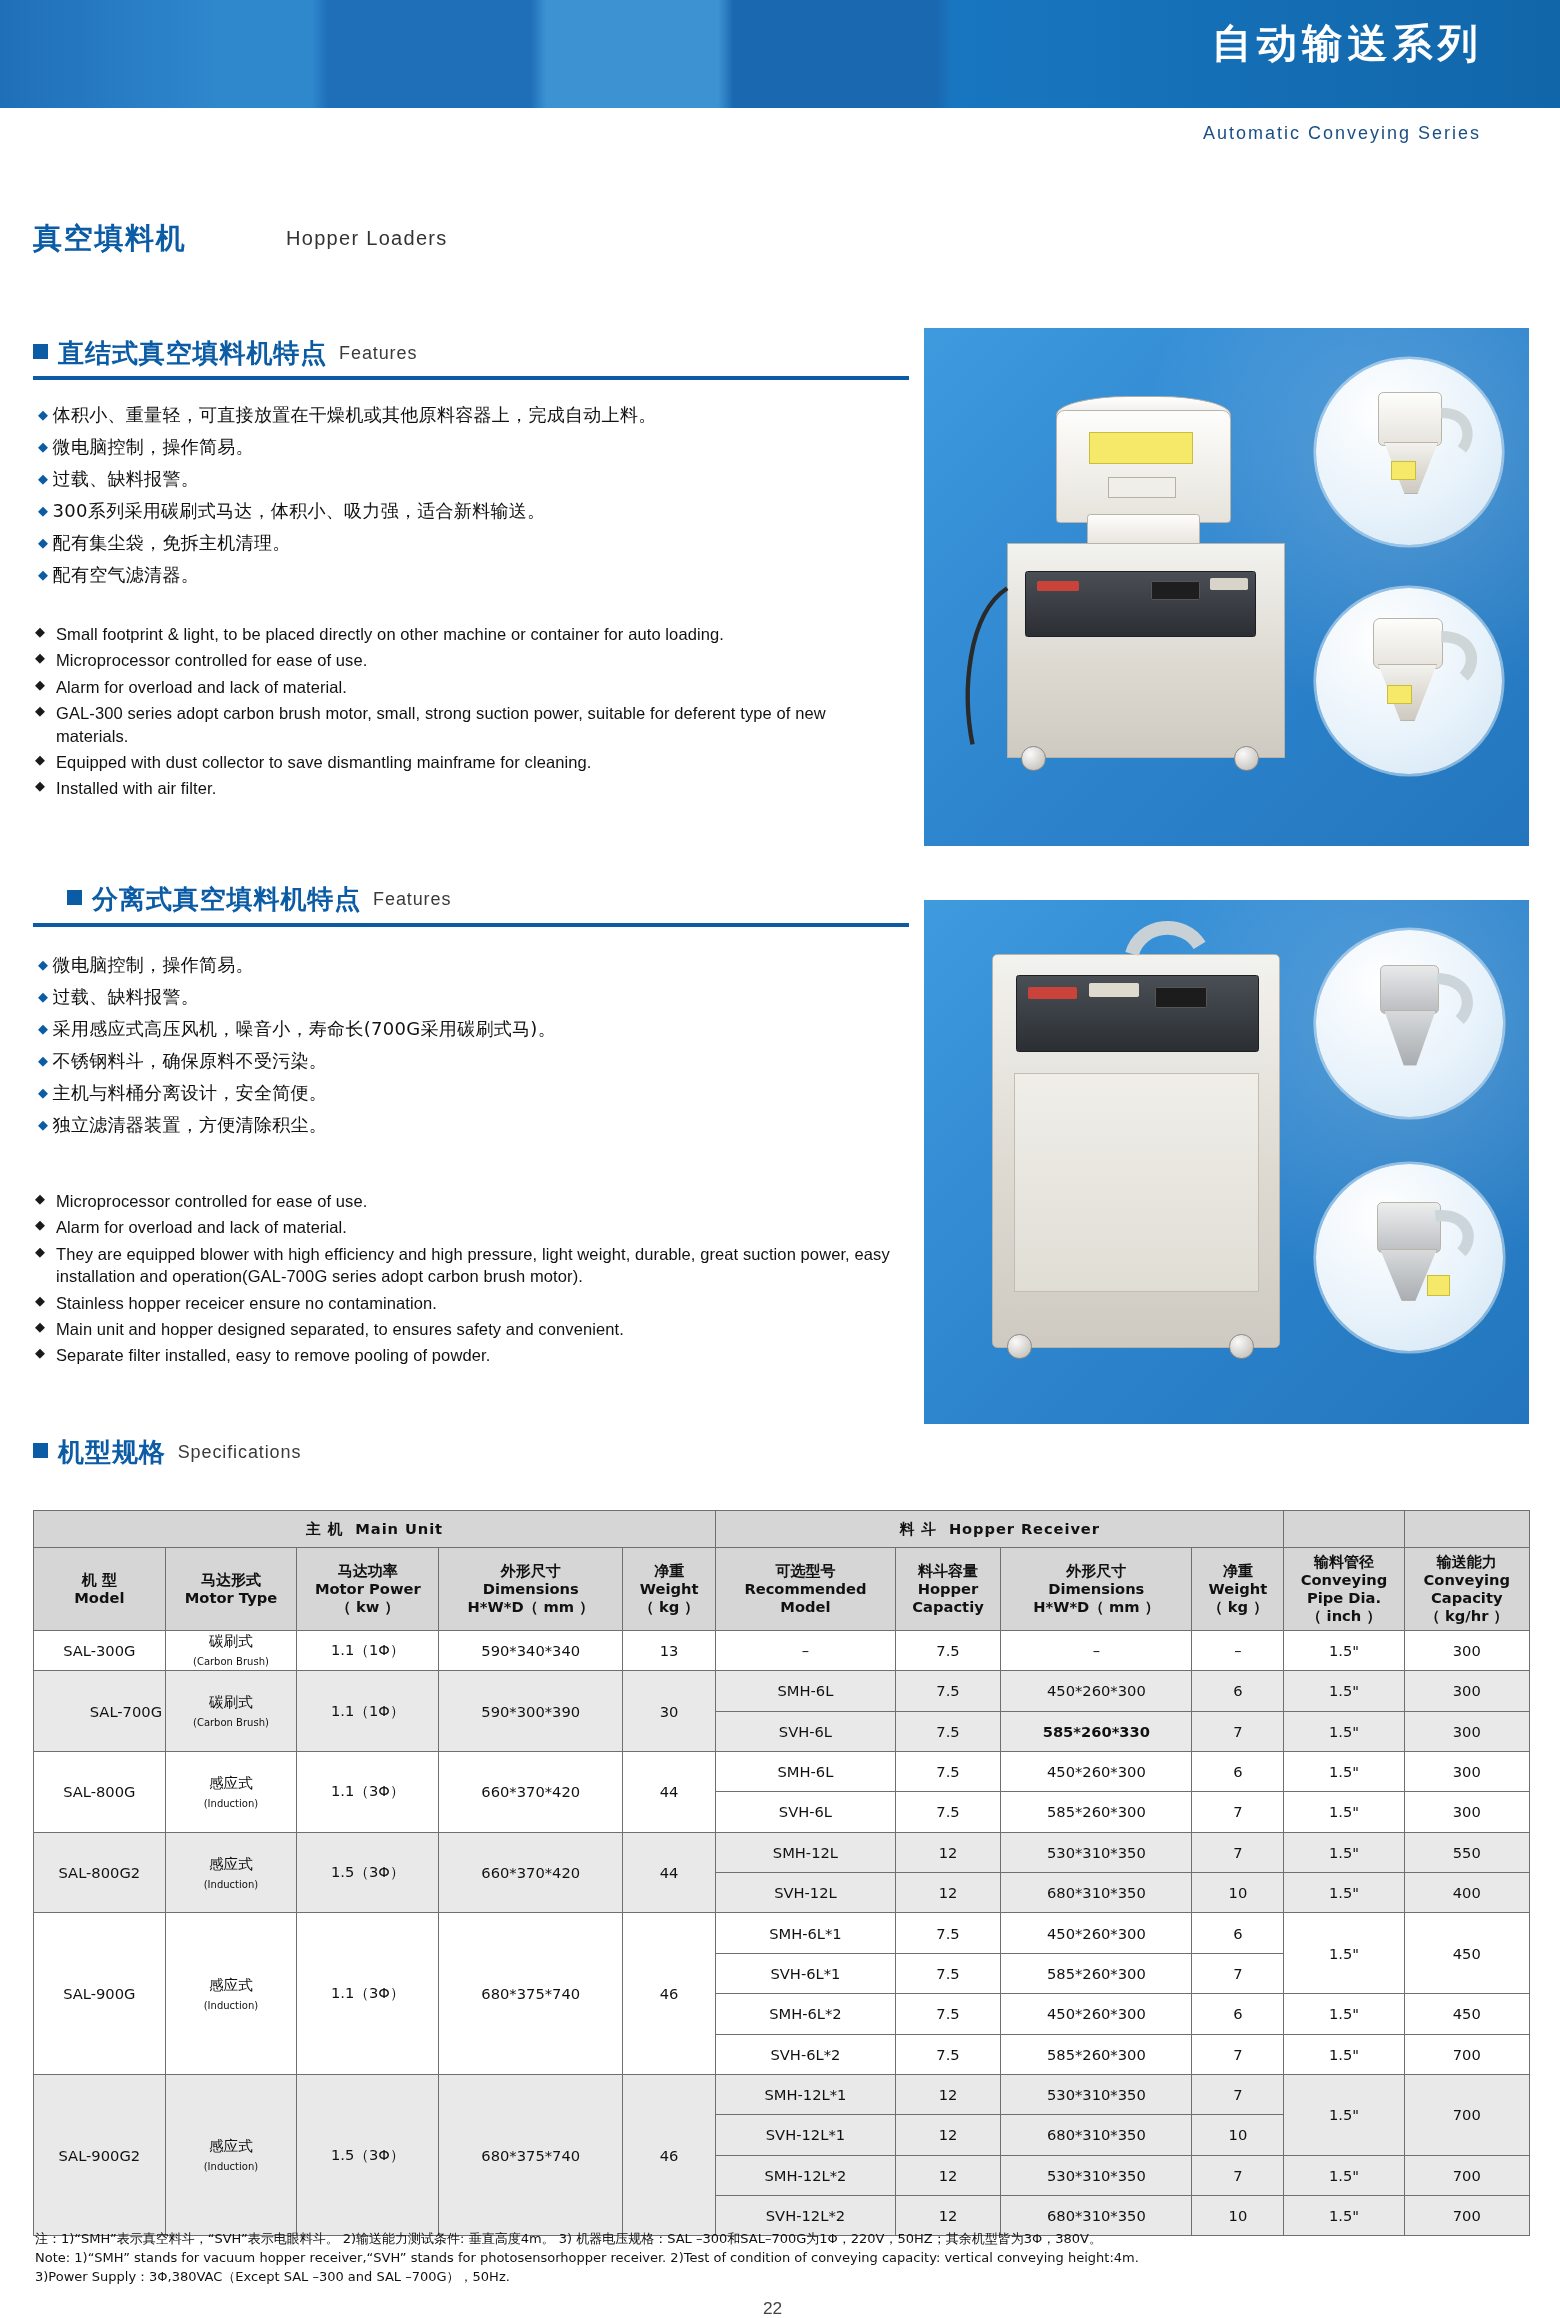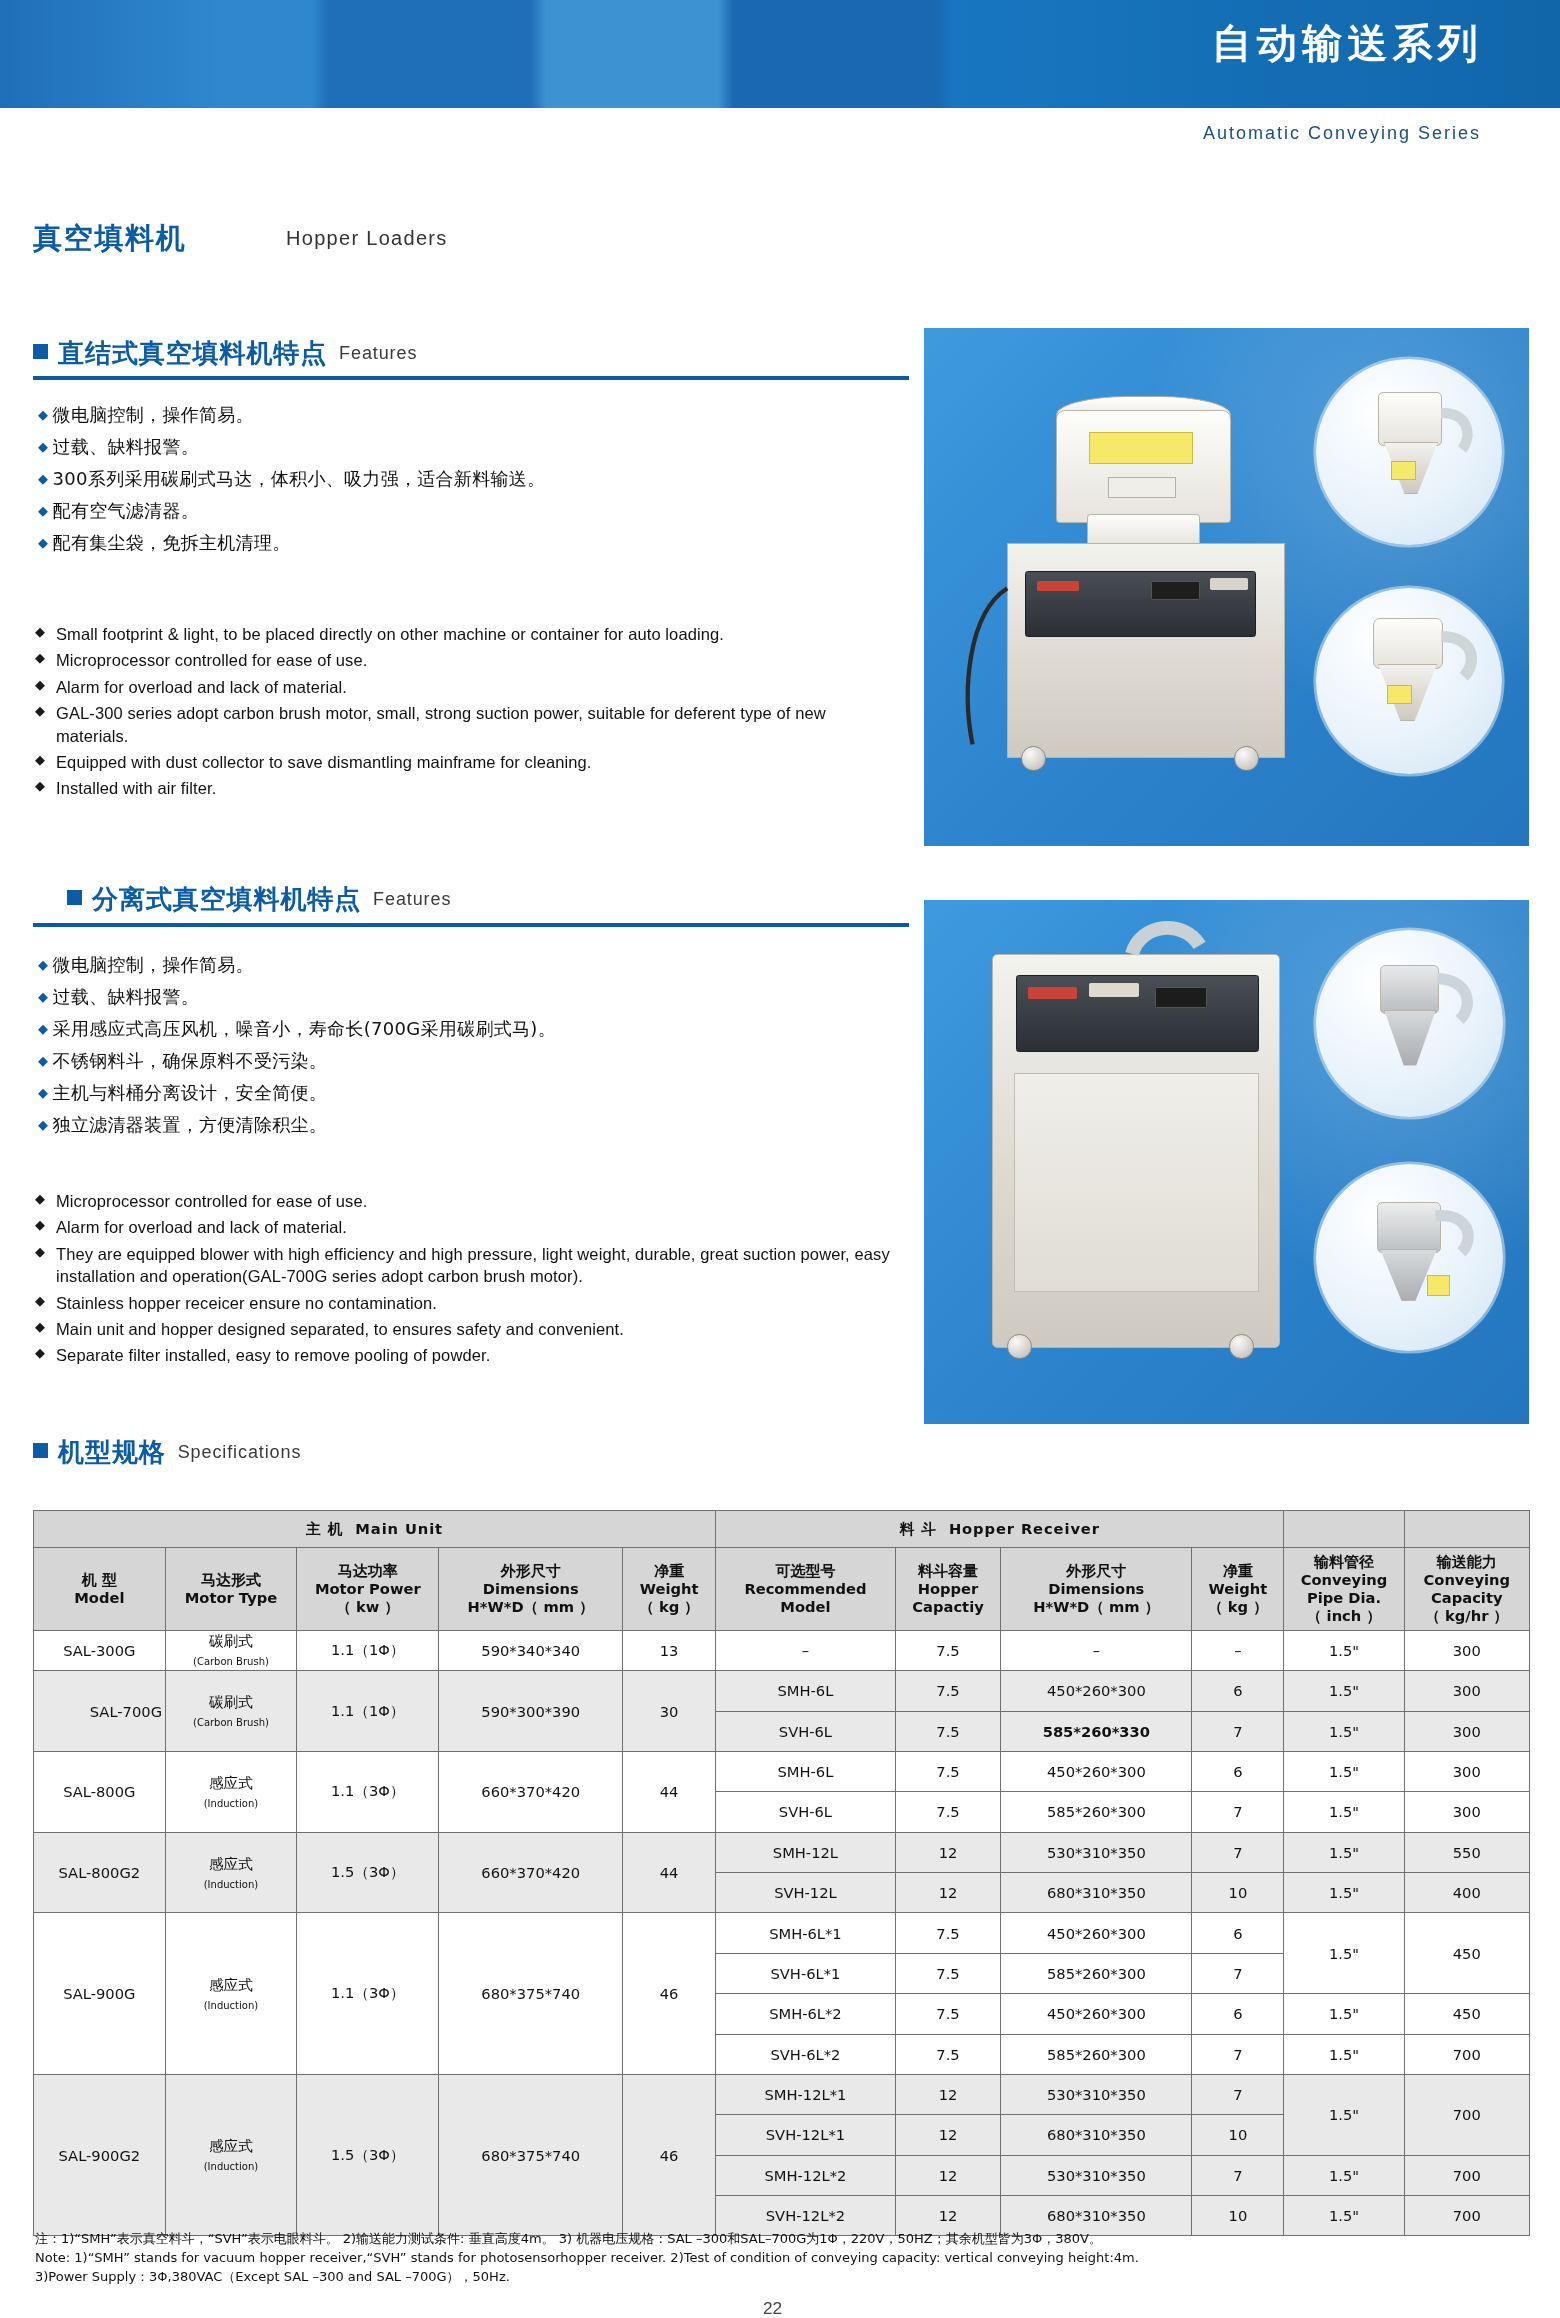--- a/index.html
+++ b/index.html
@@ -275,25 +275,26 @@
 <div class="page-title-en">Hopper Loaders</div>
 
 <div class="sec-head" style="left:33px; top:340px;">
   <div class="sec-sq"></div>
   <div class="sec-cn">直结式真空填料机特点</div>
   <div class="sec-en">Features</div>
 </div>
 <div class="sec-rule" style="left:33px; top:376px; width:876px;"></div>
 
 <div class="cn-list" style="left:38px; top:399px;">
+  <div class="cn-item"><span class="dia">◆</span><span>体积小、重量轻，可直接放置在干燥机或其他原料容器上，完成自动上料。</span></div>
   <div class="cn-item"><span class="dia">◆</span><span>微电脑控制，操作简易。</span></div>
   <div class="cn-item"><span class="dia">◆</span><span>过载、缺料报警。</span></div>
   <div class="cn-item"><span class="dia">◆</span><span>300系列采用碳刷式马达，体积小、吸力强，适合新料输送。</span></div>
+  <div class="cn-item"><span class="dia">◆</span><span>配有集尘袋，免拆主机清理。</span></div>
   <div class="cn-item"><span class="dia">◆</span><span>配有空气滤清器。</span></div>
-  <div class="cn-item"><span class="dia">◆</span><span>配有集尘袋，免拆主机清理。</span></div>
 </div>
 
 <div class="en-list" style="left:35px; top:623px;">
   <div class="en-item"><span class="dia">◆</span><span>Small footprint &amp; light,  to be placed directly on other machine or container for auto  loading.</span></div>
   <div class="en-item"><span class="dia">◆</span><span>Microprocessor controlled for ease of use.</span></div>
   <div class="en-item"><span class="dia">◆</span><span>Alarm for overload and lack of material.</span></div>
   <div class="en-item"><span class="dia">◆</span><span>GAL-300 series adopt carbon brush motor, small, strong suction power, suitable for deferent type of new materials.</span></div>
   <div class="en-item"><span class="dia">◆</span><span>Equipped with dust collector to save dismantling mainframe for cleaning.</span></div>
   <div class="en-item"><span class="dia">◆</span><span>Installed with air filter.</span></div>
 </div>

